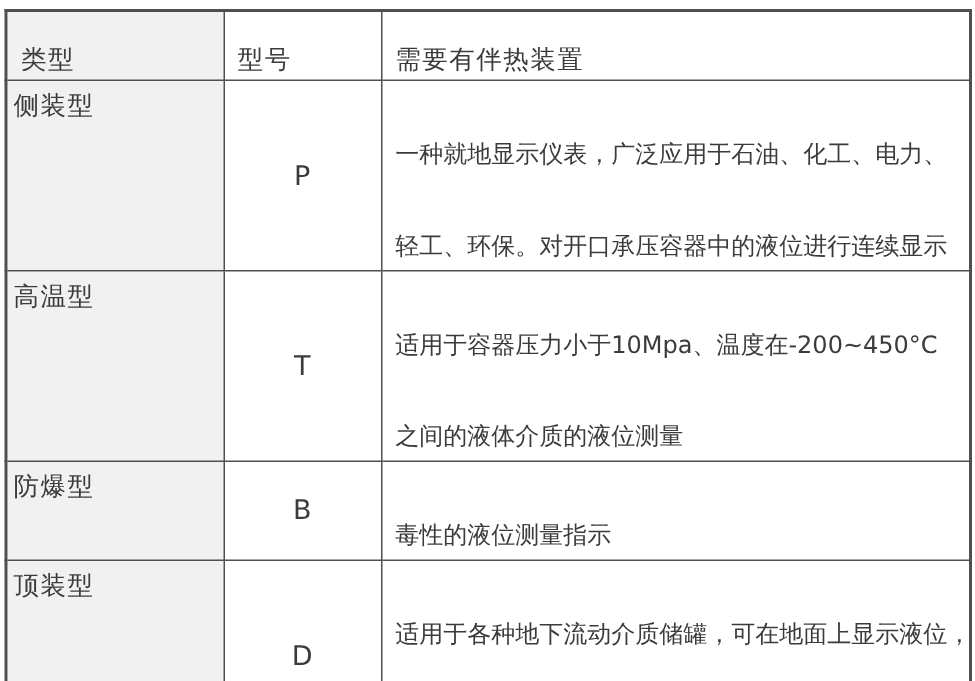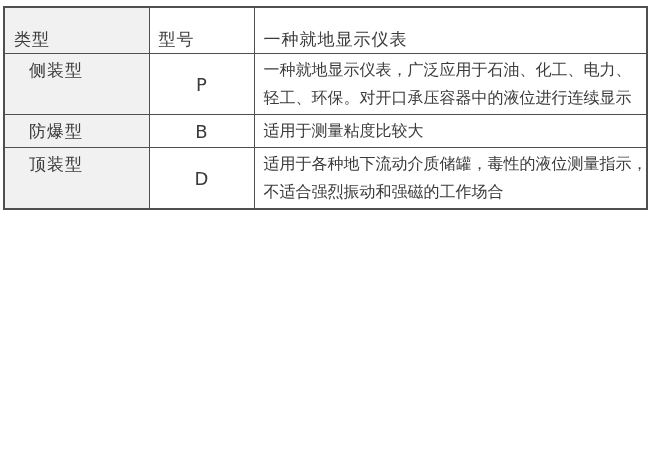--- a/index.html
+++ b/index.html
@@ -34,82 +34,91 @@
   th {
     font-weight: normal;
     text-align: left;
     font-size: 17px;
     padding: 20px 6px 2px 9px;
     letter-spacing: 1px;
     vertical-align: middle;
   }
   td.type {
     vertical-align: top;
-    padding: 5px 6px 0 24px;
+    padding: 5px 6px 0 4px;
     font-size: 17px;
     letter-spacing: 1px;
   }
   td.model {
     text-align: center;
     vertical-align: middle;
     font-size: 18px;
     padding: 0;
   }
   td.usage {
     vertical-align: middle;
     padding: 2px 6px 2px 9px;
     font-size: 16px;
   }
   td.usage .line {
     line-height: 28px;
     white-space: nowrap;
+    margin-top: 33px;
   }
 </style>
 </head>
 <body>
 
 <div class="page">
   <table class="spec-table">
     <colgroup>
       <col style="width:145px">
       <col style="width:105px">
       <col>
     </colgroup>
     <tbody>
         <tr style="height:32px">
       <th class="h-type">类型</th>
       <th>型号</th>
-      <th>一种就地显示仪表</th>
+      <th>需要有伴热装置</th>
     </tr>
 
     <tr style="height:59px">
       <td class="type">侧装型</td>
       <td class="model">P</td>
       <td class="usage">
         <div class="line">一种就地显示仪表，广泛应用于石油、化工、电力、</div>
         <div class="line">轻工、环保。对开口承压容器中的液位进行连续显示</div>
       </td>
     </tr>
 
 
 
+    <tr style="height:61px">
+      <td class="type">高温型</td>
+      <td class="model">T</td>
+      <td class="usage">
+        <div class="line">适用于容器压力小于10Mpa、温度在-200~450°C</div>
+        <div class="line">之间的液体介质的液位测量</div>
+      </td>
+    </tr>
 
 
 
     <tr style="height:25px">
       <td class="type">防爆型</td>
       <td class="model">B</td>
       <td class="usage">
-        <div class="line">适用于测量粘度比较大</div>
+        <div class="line">毒性的液位测量指示</div>
       </td>
     </tr>
 
     <tr style="height:60px">
       <td class="type">顶装型</td>
       <td class="model">D</td>
       <td class="usage">
-        <div class="line">适用于各种地下流动介质储罐，毒性的液位测量指示，</div>
+        <div class="line">适用于各种地下流动介质储罐，可在地面上显示液位，</div>
         <div class="line">不适合强烈振动和强磁的工作场合</div>
       </td>
     </tr>
   </tbody>
     </table>
 </div>
 
 </body></html>

